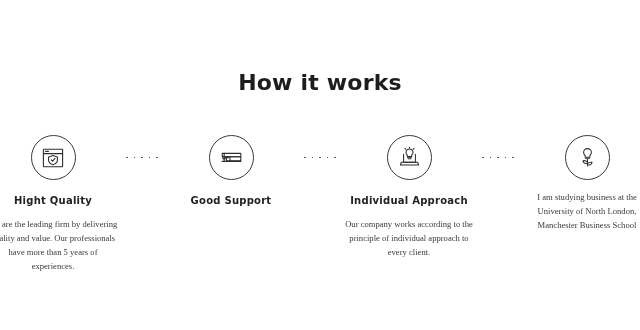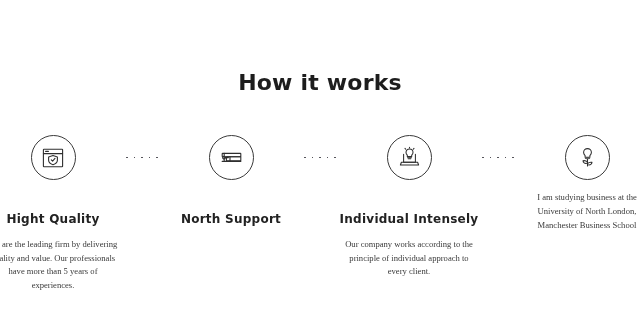--- a/index.html
+++ b/index.html
@@ -68,23 +68,23 @@
     justify-content: center;
     box-sizing: border-box;
     background: #ffffff;
   }
 
   .icon-circle svg {
     display: block;
   }
 
   .step-title {
-    margin-top: 32px;
+    margin-top: 15px;
     font-family: "DejaVu Sans", sans-serif;
-    font-size: 12px;
+    font-size: 10px;
     font-weight: bold;
     letter-spacing: 0.25px;
     color: #222222;
     line-height: 1.2;
   }
 
   .step-body {
     margin-top: 11px;
     font-family: "Liberation Serif", serif;
     font-size: 8.6px;
@@ -152,21 +152,21 @@
             <rect x="3.2" y="8.4" width="18.6" height="3.3" rx="0.4"></rect>
             <rect x="7.4" y="11.7" width="14.4" height="4.2" rx="0.4"></rect>
             <line x1="3.2" y1="16.4" x2="21.8" y2="16.4"></line>
             <line x1="5.2" y1="8.4" x2="5.2" y2="16.4"></line>
             <circle cx="5.0" cy="12.6" r="1.35"></circle>
             <line x1="6.3" y1="12.6" x2="9.4" y2="12.6"></line>
             <line x1="11.0" y1="11.7" x2="11.0" y2="15.9"></line>
           </svg>
         </span>
       </div>
-      <div class="step-title">North Support</div>
+      <div class="step-title">Good Support</div>
     </div>
 
     <div class="connector">
       <span class="dot"></span>
       <span class="dot"></span>
       <span class="dot"></span>
       <span class="dot"></span>
       <span class="dot"></span>
     </div>
 
@@ -178,21 +178,21 @@
             <line x1="10.6" y1="12.7" x2="14.4" y2="12.7"></line>
             <line x1="11.3" y1="13.8" x2="13.7" y2="13.8"></line>
             <line x1="12.5" y1="2.2" x2="12.5" y2="3.0"></line>
             <line x1="8.0" y1="3.4" x2="8.6" y2="4.1"></line>
             <line x1="17.0" y1="3.4" x2="16.4" y2="4.1"></line>
             <path d="M6.6 9.2 L6.6 17.2 L18.4 17.2 L18.4 9.2"></path>
             <path d="M4.4 17.2 L20.6 17.2 L21.6 20.0 L3.4 20.0 Z"></path>
           </svg>
         </span>
       </div>
-      <div class="step-title">Individual Intensely</div>
+      <div class="step-title">Individual Approach</div>
       <div class="step-body">Our company works according to the principle of individual approach to every client.</div>
     </div>
 
     <div class="connector">
       <span class="dot"></span>
       <span class="dot"></span>
       <span class="dot"></span>
       <span class="dot"></span>
       <span class="dot"></span>
     </div>

